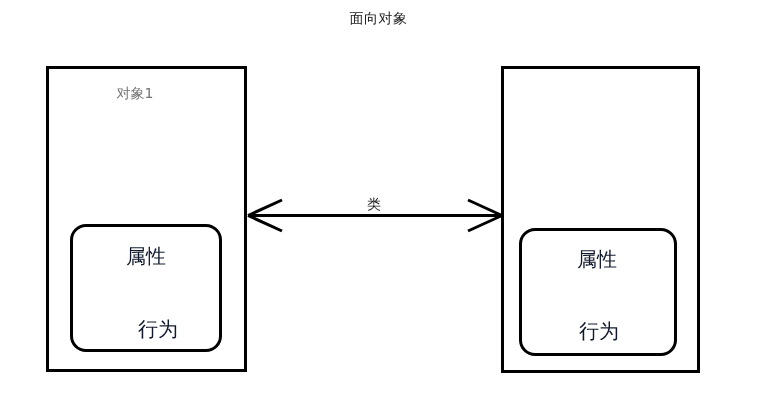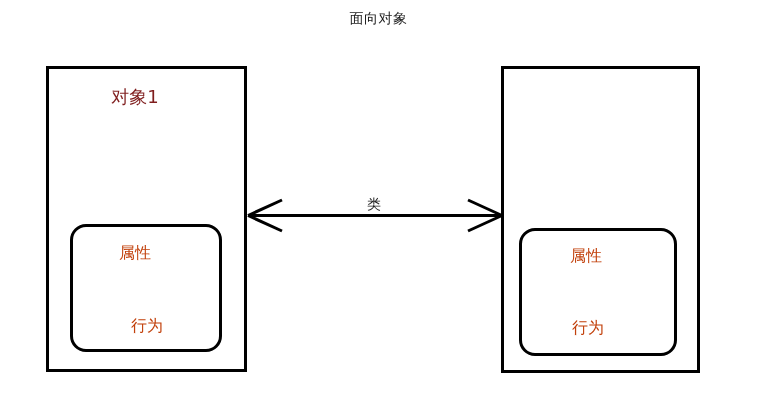--- a/index.html
+++ b/index.html
@@ -43,22 +43,22 @@
     height: 306px;
   }
   #object-box-2 {
     left: 501px;
     top: 66px;
     width: 199px;
     height: 307px;
   }
   .object-title {
     position: absolute;
-    font-size: 18px;
-    color: #7f1d1d;
+    font-size: 14px;
+    color: #737373;
     white-space: nowrap;
     text-align: center;
   }
   #object-title-1 {
     left: 46px;
     top: 85px;
     width: 178px;
   }
   #object-title-2 {
     left: 501px;
@@ -79,24 +79,25 @@
     height: 128px;
   }
   #inner-rect-2 {
     left: 519px;
     top: 228px;
     width: 158px;
     height: 128px;
   }
   .member-label {
     position: absolute;
-    font-size: 16px;
-    color: #c2410c;
+    font-size: 20px;
+    color: #0f172a;
     white-space: nowrap;
     text-align: center;
+    margin-left: 11px;
   }
   #attr-label-1 { left: 70px; top: 243px; width: 130px; }
   #behav-label-1 { left: 70px; top: 316px; width: 154px; }
   #attr-label-2 { left: 519px; top: 246px; width: 134px; }
   #behav-label-2 { left: 519px; top: 318px; width: 138px; }
 
   #relation-arrow {
     position: absolute;
     left: 240px;
     top: 196px;

